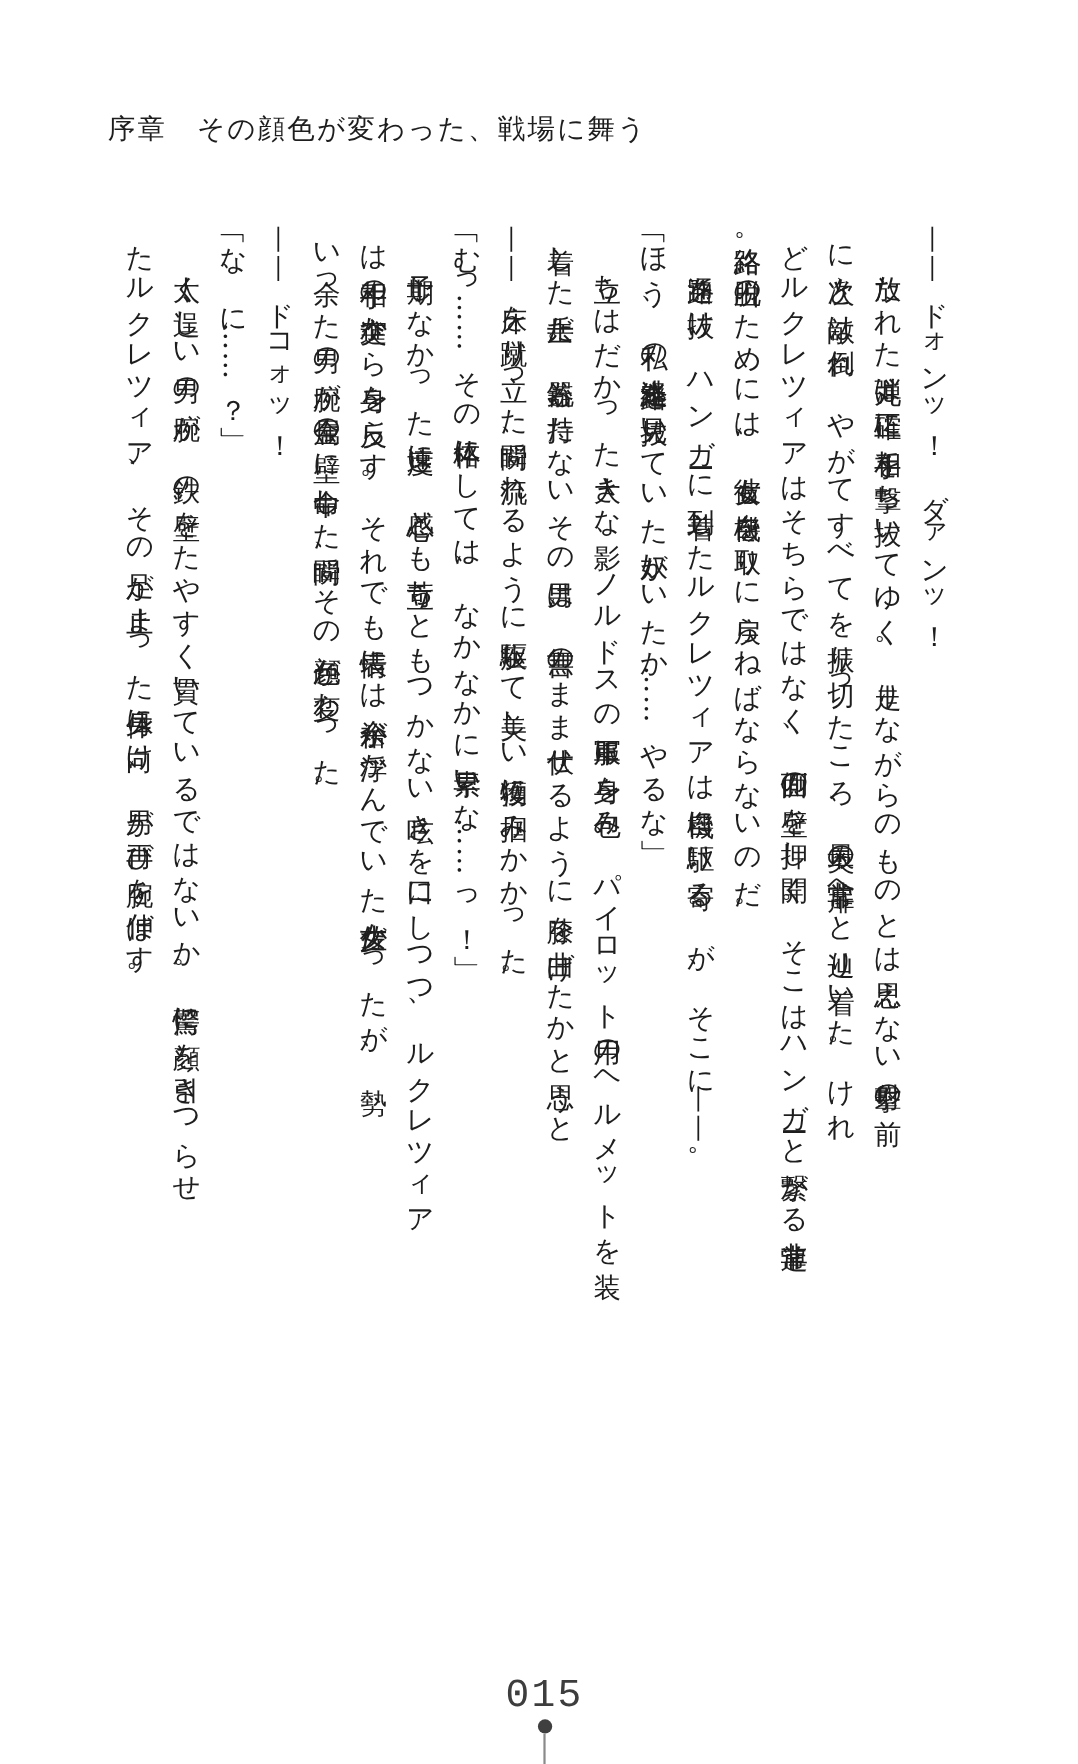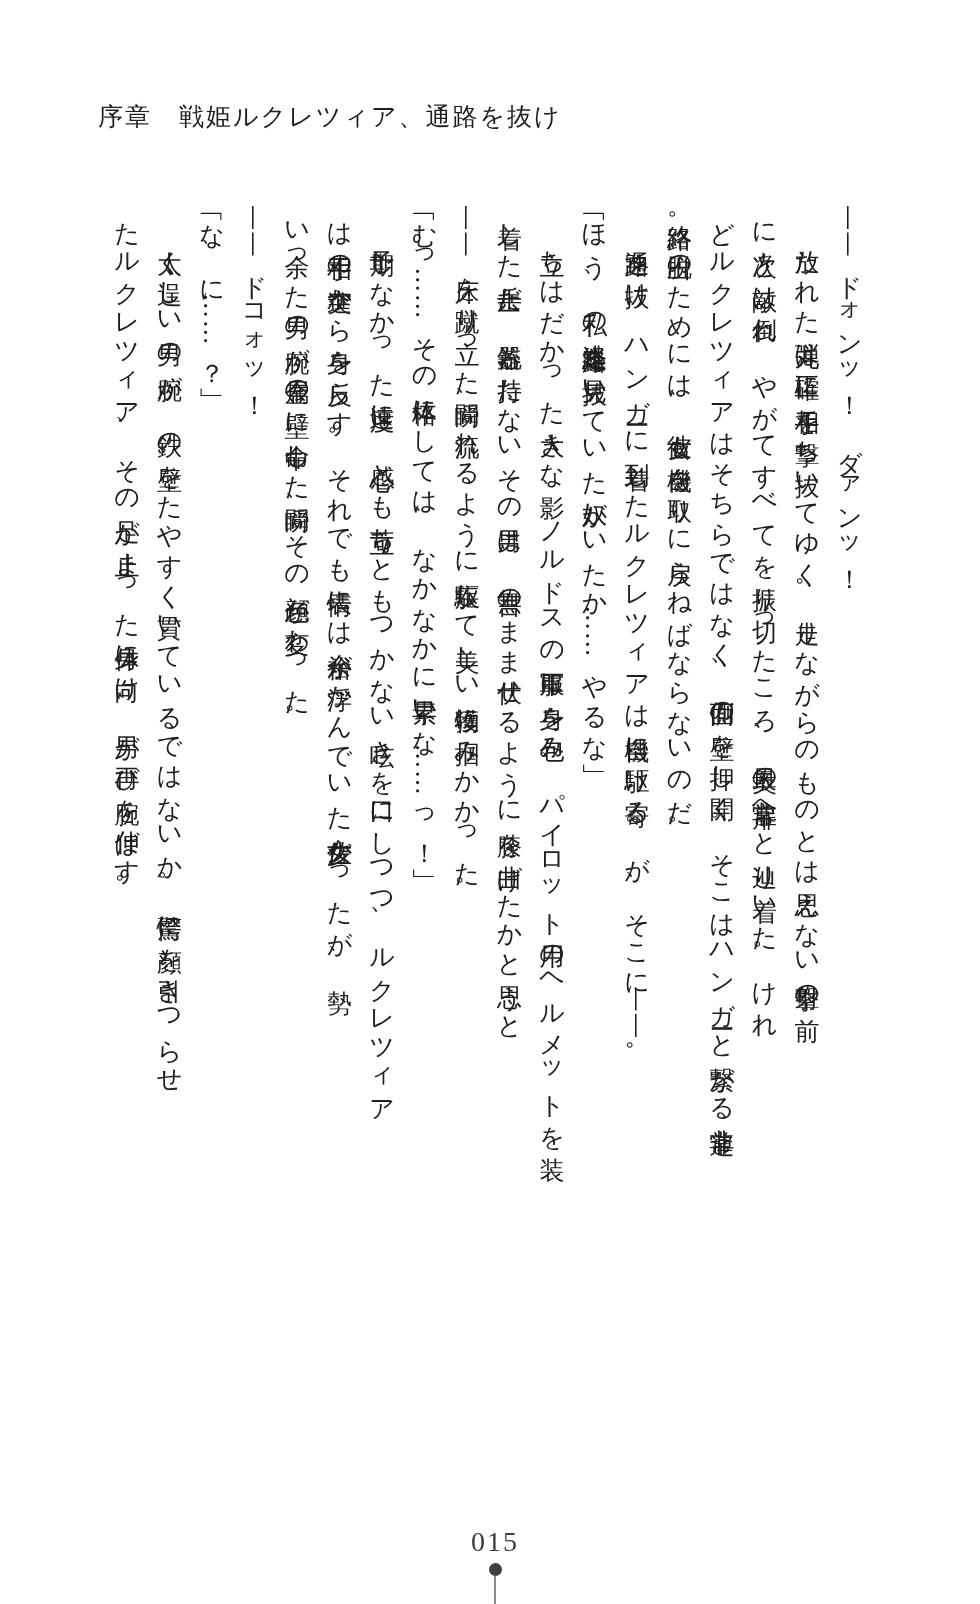--- a/index.html
+++ b/index.html
@@ -47,46 +47,46 @@
   
   .page-footer {
     position: absolute;
     left: 450px;
     width: 90px;
     bottom: 0;
     text-align: center;
   }
   .page-number {
     display: block;
-    font-size: 28px;
+    font-size: 36px;
     line-height: 30px;
     letter-spacing: 2px;
     color: #3d3d3d;
-    font-family: Liberation Serif, serif;
+    font-family: Liberation Mono, monospace;
   }
   .page-dot {
     display: block;
     width: 13px;
     height: 13px;
     border-radius: 50%;
     background: #3f3f3f;
     margin: 6px auto 0 auto;
   }
   .page-stem {
     display: block;
     width: 2px;
     height: 28px;
     background: #8a8a8a;
     margin: 0 auto;
   }
 </style>
 </head>
 <body>
 
-<div class="chapter-header">序章　戦姫ルクレツィア、通路を抜け</div>
+<div class="chapter-header">序章　その顔色が変わった、戦場に舞う</div>
 
 <div class="text-block">
   <p>——ドォンッ！　ダァンッ！</p>
   <p>　放たれた弾丸は正確に相手を撃ち抜いてゆく。走りながらのものとは思えない射撃の前</p>
   <p>に次々と敵は倒れ、やがてすべてを振り切ったころ、最奥の非常扉へと辿り着いた。けれ</p>
   <p>どルクレツィアはそちらではなく、側面の壁を押し開く。そこはハンガーと繋がる非常連</p>
   <p>絡路。脱出のためには、彼女も自機を取りに戻らねばならないのだ。</p>
   <p>　通路を抜け、ハンガーに到着したルクレツィアは自機に駆け寄る。が、そこに——。</p>
   <p>「ほう、私の逃走経路を見抜いていた奴がいたか……やるな」</p>
   <p>　立ちはだかった大きな影、ノルドスの軍服に身を包み、パイロット用のヘルメットを装</p>

